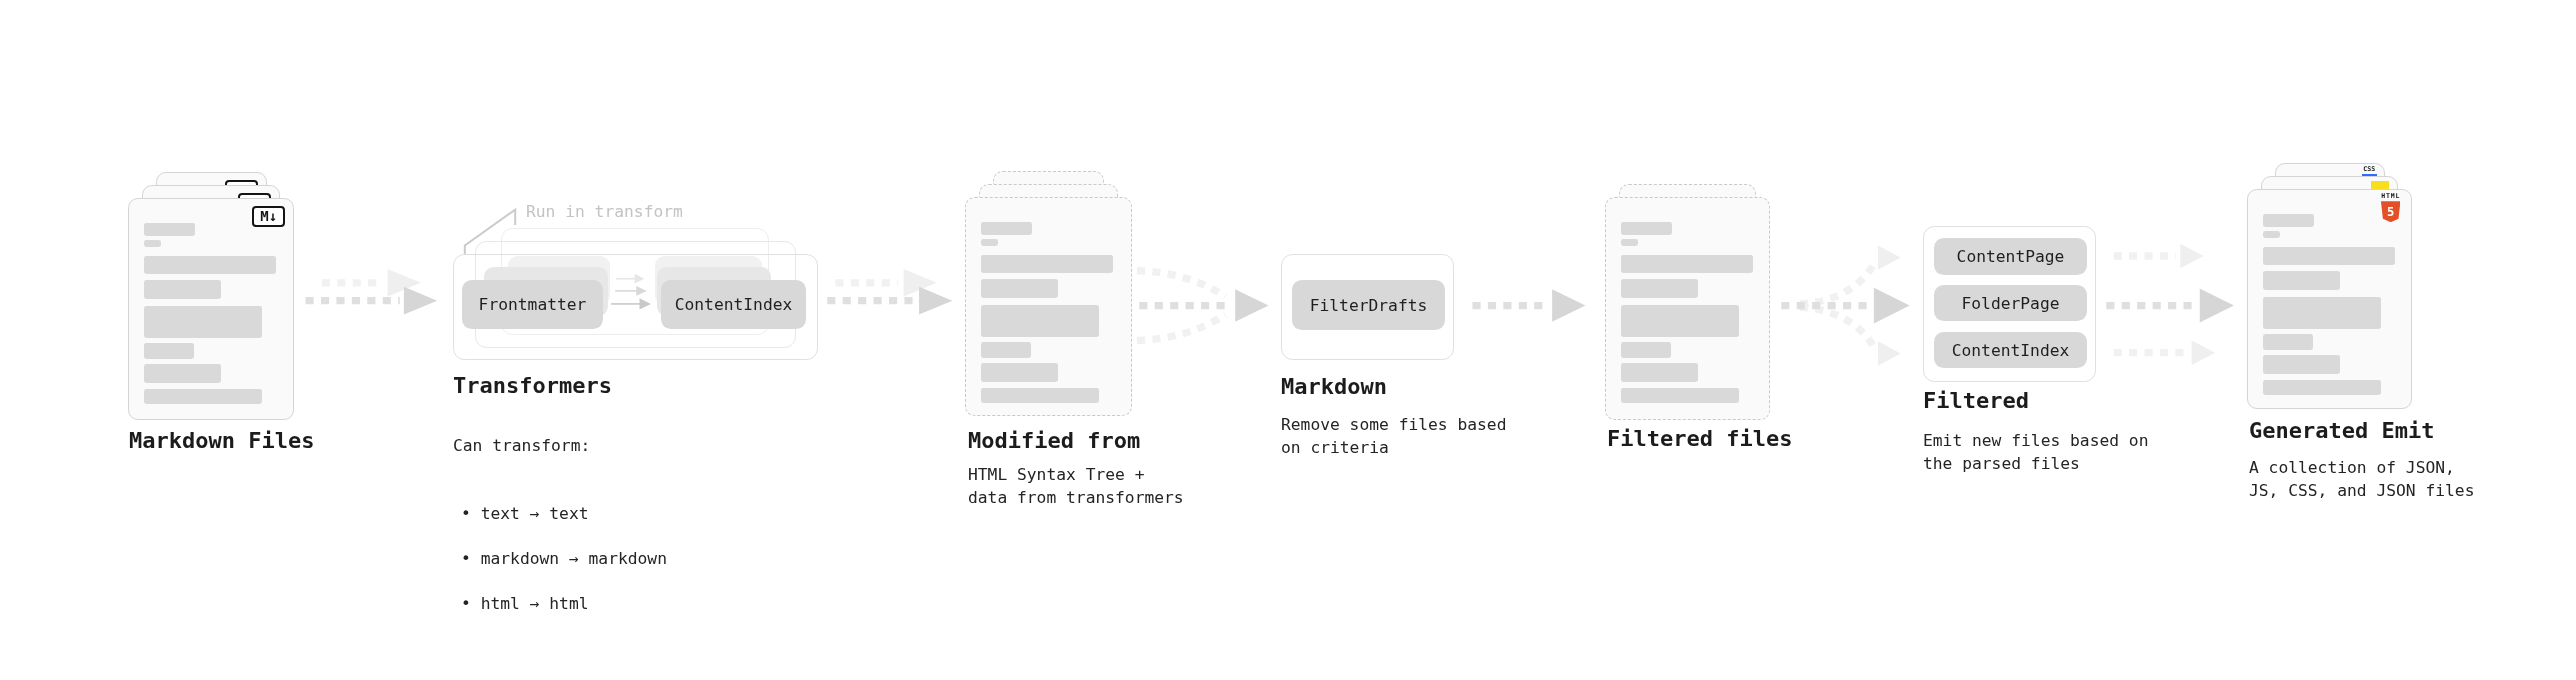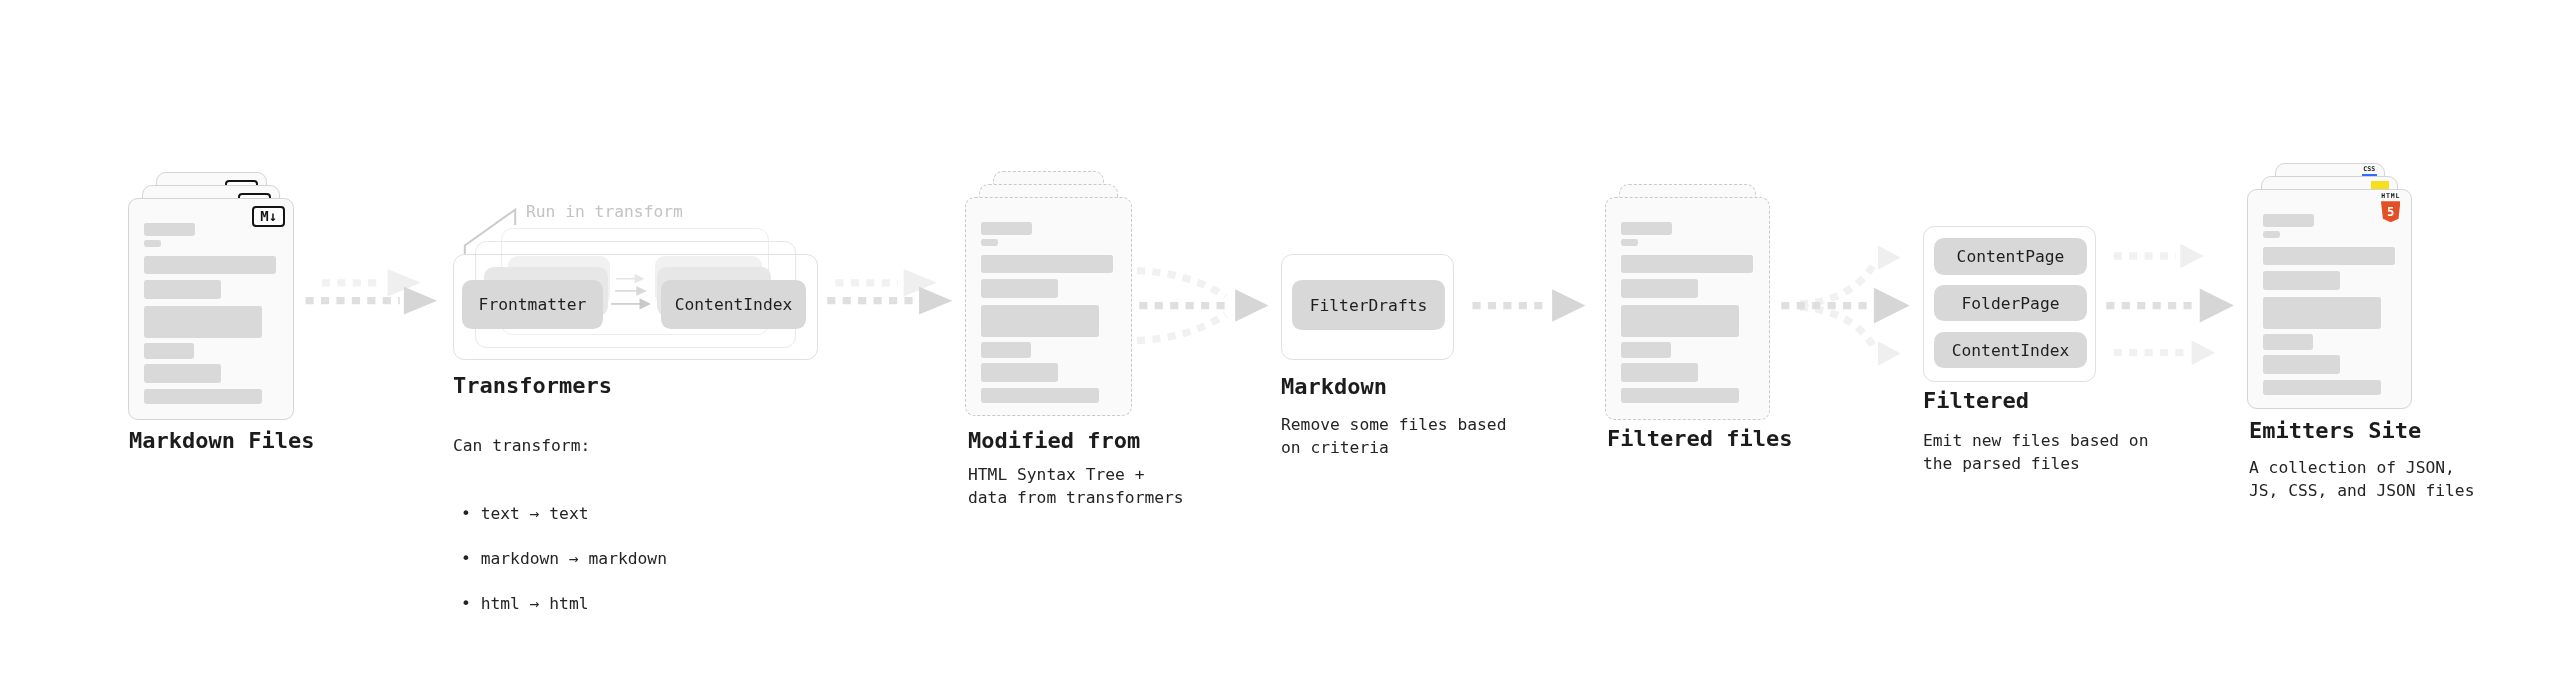--- a/index.html
+++ b/index.html
@@ -178,21 +178,21 @@
           <div class="bar" style="width: 51px; height: 13px; margin-bottom: 4.1px;"></div>
           <div class="bar" style="width: 17px; height: 6.5px; margin-bottom: 9px;"></div>
           <div class="bar" style="width: 132px; height: 18px; margin-bottom: 6.5px;"></div>
           <div class="bar" style="width: 77px; height: 18.7px; margin-bottom: 6.5px;"></div>
           <div class="bar" style="width: 118px; height: 32px; margin-bottom: 5.7px;"></div>
           <div class="bar" style="width: 50px; height: 15.4px; margin-bottom: 5.7px;"></div>
           <div class="bar" style="width: 77px; height: 18.7px; margin-bottom: 5.7px;"></div>
           <div class="bar" style="width: 118px; height: 15.4px; margin-bottom: 0px;"></div>
         </div>
     </div>
-    <div class="title" style="left:2249px;top:418px">Emitters Site</div>
+    <div class="title" style="left:2249px;top:418px">Generated Emit</div>
     <div class="caption" style="left:2249px;top:456px">A collection of JSON,
 JS, CSS, and JSON files</div>
   </div>
 
   <svg class="arrows" viewBox="0 0 3170 838" xmlns="http://www.w3.org/2000/svg">
 
     <polyline points="634,277 634,258 572,302 572,313" fill="none" stroke="#cbcbcb" stroke-width="2.5"></polyline>
 
     <g>
       <line x1="758" y1="343" x2="782" y2="343" stroke="#e6e6e6" stroke-width="2"></line>

